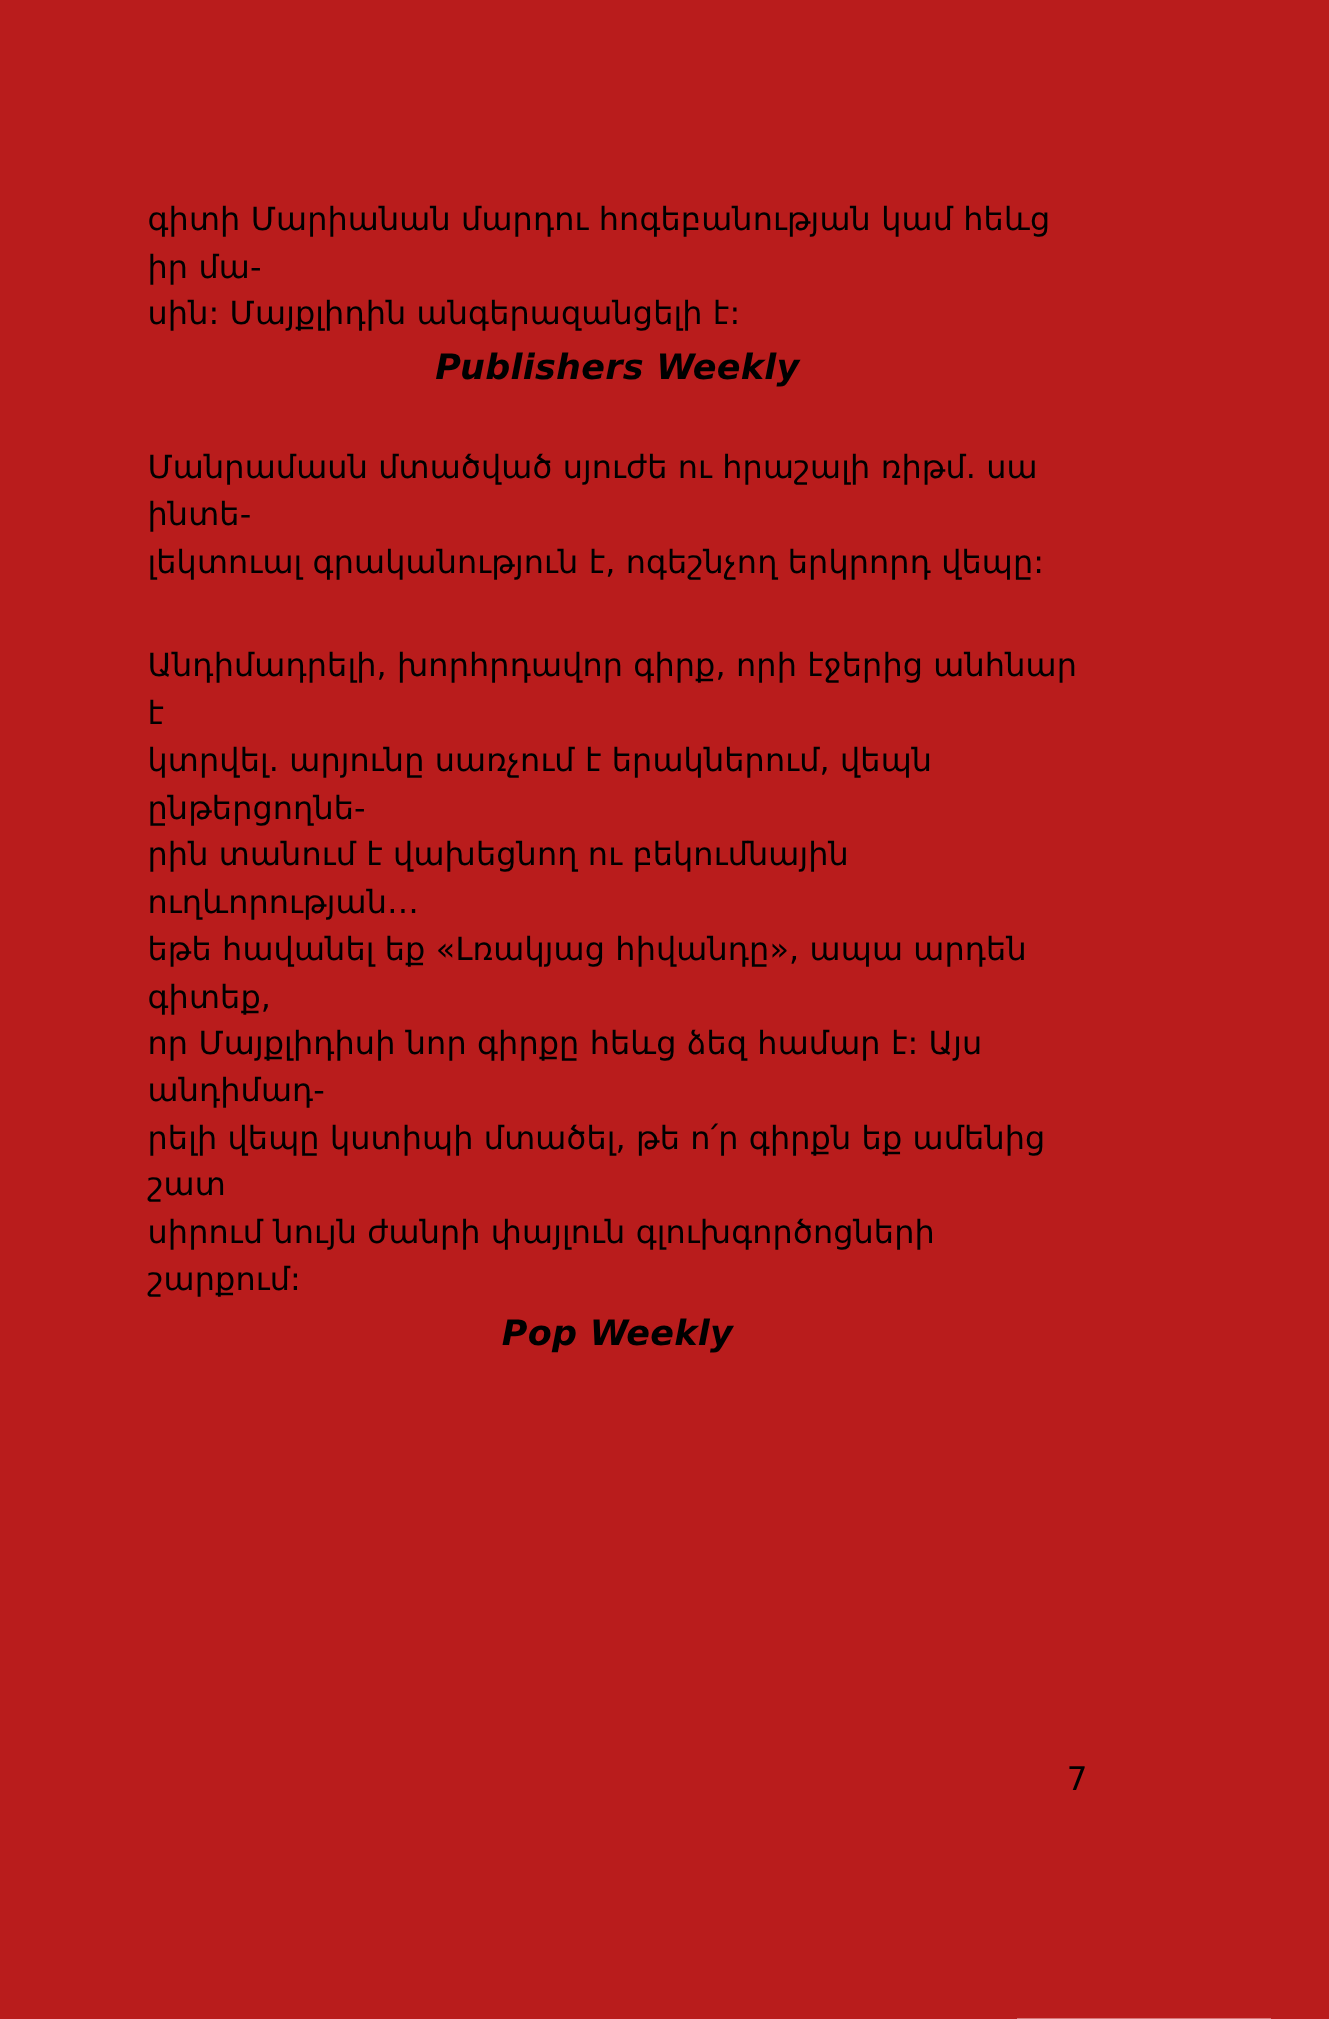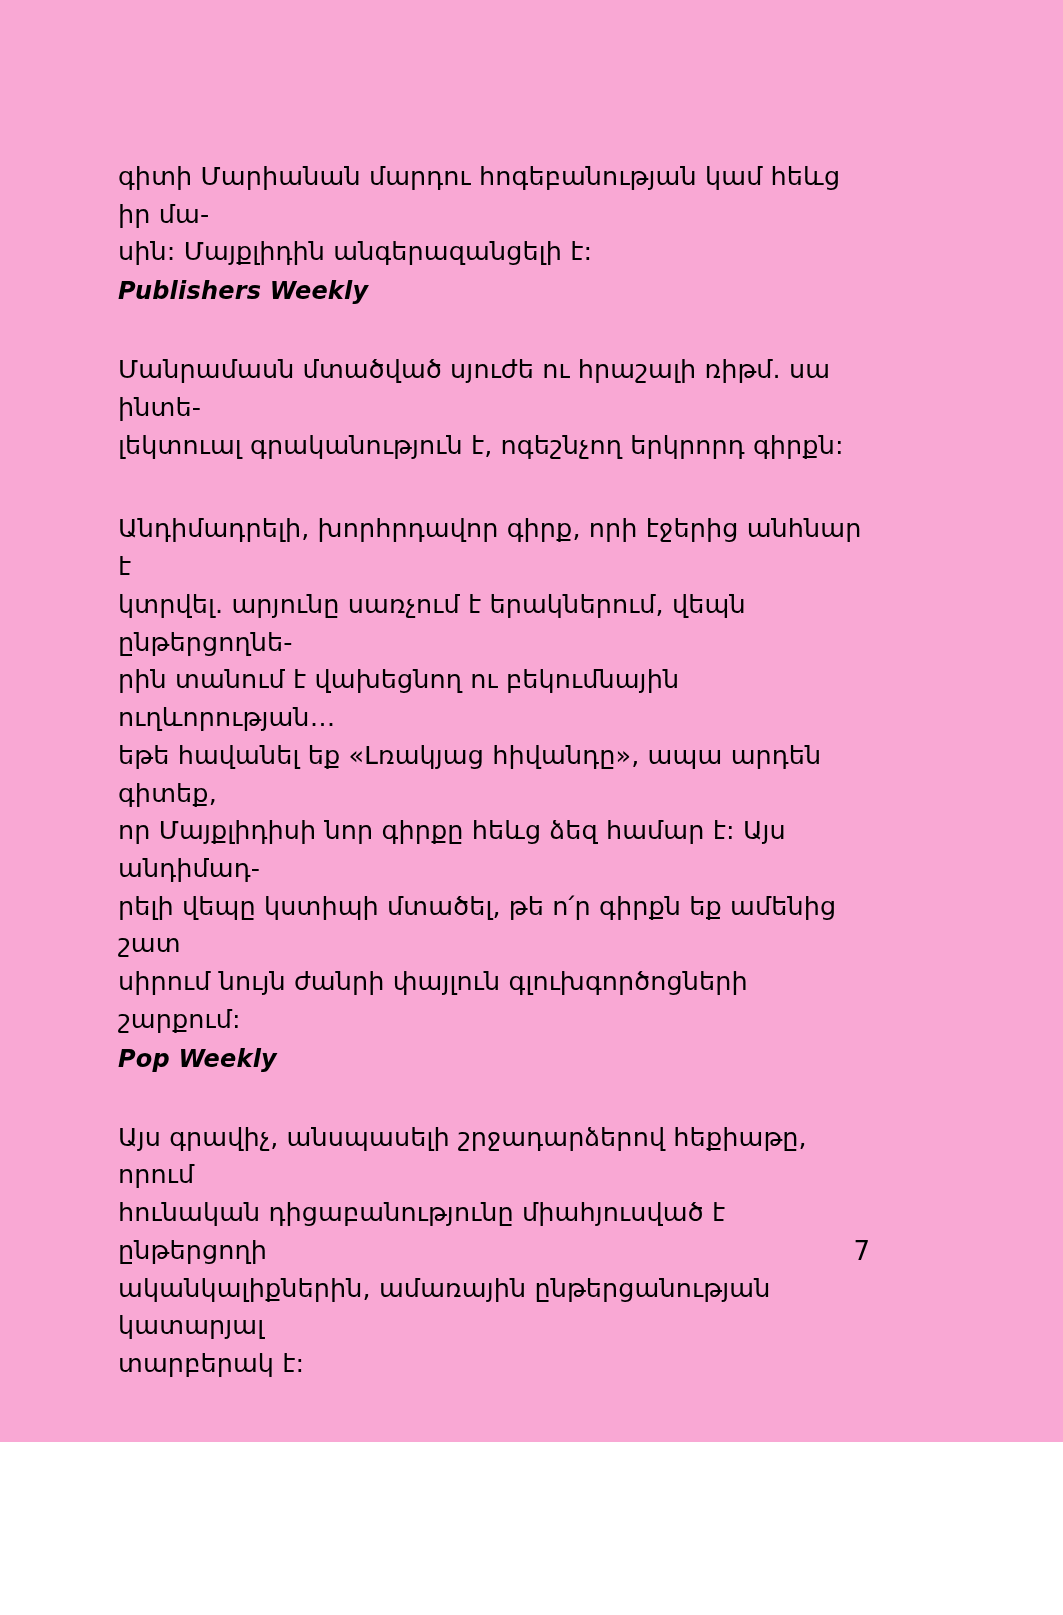--- a/index.html
+++ b/index.html
@@ -3,22 +3,22 @@
 <meta charset="utf-8">
 <style>
   html, body {
     margin: 0;
     padding: 0;
     background: #ffffff;
   }
   .page {
     position: relative;
     width: 1063px;
-    height: 1442px;
-    background: #f9a8d4;
+    height: 1615px;
+    background: #b91c1c;
     margin: 0 auto;
     box-sizing: border-box;
     font-family: "DejaVu Sans", sans-serif;
     color: #000000;
   }
   .content {
     position: absolute;
     left: 118px;
     top: 158px;
     width: 752px;
@@ -28,24 +28,24 @@
   }
   .quote-text {
     font-size: 25.5px;
     line-height: 1.48;
     text-align: left;
     letter-spacing: 0.1px;
     white-space: pre-wrap;
     margin: 0;
   }
   .attribution {
-    font-size: 24px;
+    font-size: 28px;
     font-weight: bold;
     font-style: italic;
-    text-align: left;
+    text-align: center;
     margin-top: 6px;
     letter-spacing: 0.2px;
   }
   .page-number {
     position: absolute;
     right: 193px;
     bottom: 178px;
     font-size: 26px;
     line-height: 1;
   }
@@ -57,39 +57,32 @@
   <div class="content">
 
     <div class="quote-block">
       <p class="quote-text">գիտի Մարիանան մարդու հոգեբանության կամ հեևց իր մա-
 սին: Մայքլիդին անգերազանցելի է:</p>
       <div class="attribution">Publishers Weekly</div>
     </div>
 
     <div class="quote-block">
       <p class="quote-text">Մանրամասն մտածված սյուժե ու հրաշալի ռիթմ. սա ինտե-
-լեկտուալ գրականություն է, ոգեշնչող երկրորդ գիրքն:</p>
+լեկտուալ գրականություն է, ոգեշնչող երկրորդ վեպը:</p>
     </div>
 
     <div class="quote-block">
       <p class="quote-text">Անդիմադրելի, խորհրդավոր գիրք, որի էջերից անհնար է
 կտրվել. արյունը սառչում է երակներում, վեպն ընթերցողնե-
 րին տանում է վախեցնող ու բեկումնային ուղևորության…
 եթե հավանել եք «Լռակյաց հիվանդը», ապա արդեն գիտեք,
 որ Մայքլիդիսի նոր գիրքը հեևց ձեզ համար է: Այս անդիմադ-
 րելի վեպը կստիպի մտածել, թե ո՛ր գիրքն եք ամենից շատ
 սիրում նույն ժանրի փայլուն գլուխգործոցների շարքում:</p>
       <div class="attribution">Pop Weekly</div>
     </div>
 
 
-    <div class="quote-block">
-      <p class="quote-text">Այս գրավիչ, անսպասելի շրջադարձերով հեքիաթը, որում
-հունական դիցաբանությունը միահյուսված է ընթերցողի
-ականկալիքներին, ամառային ընթերցանության կատարյալ
-տարբերակ է:</p>
-
-    </div>
 
   </div>
 
   <div class="page-number">7</div>
 </div>
 
 </body></html>

